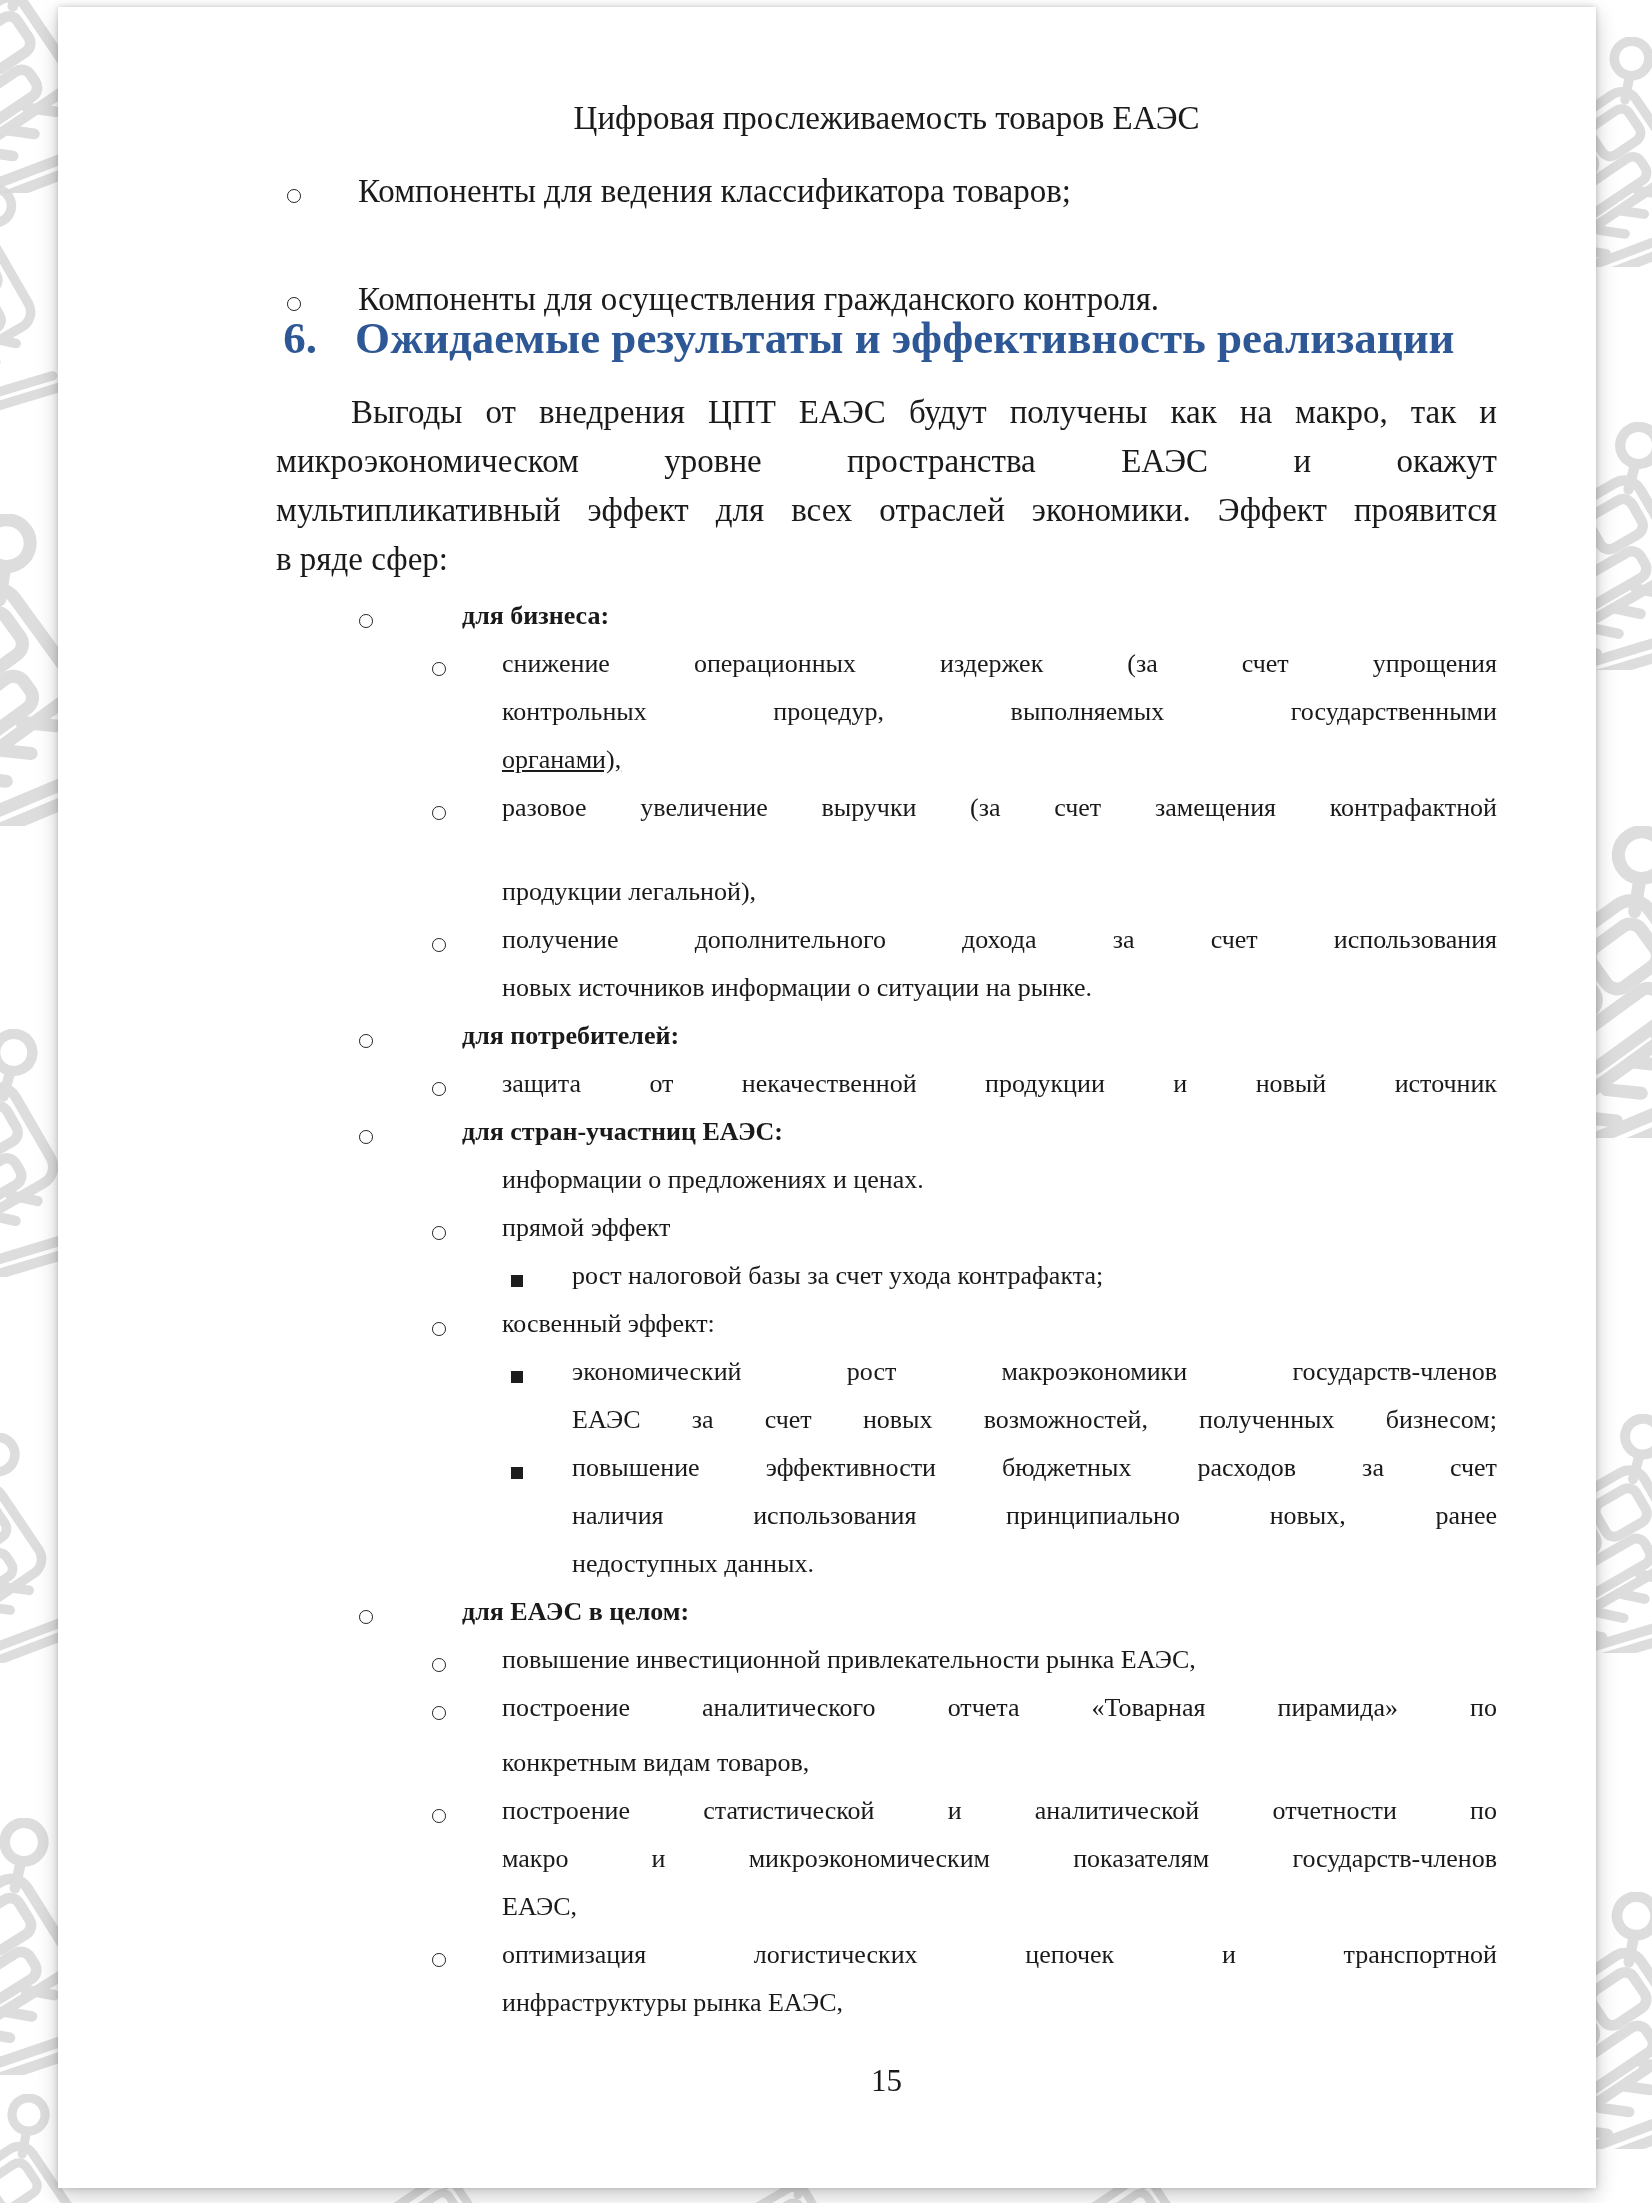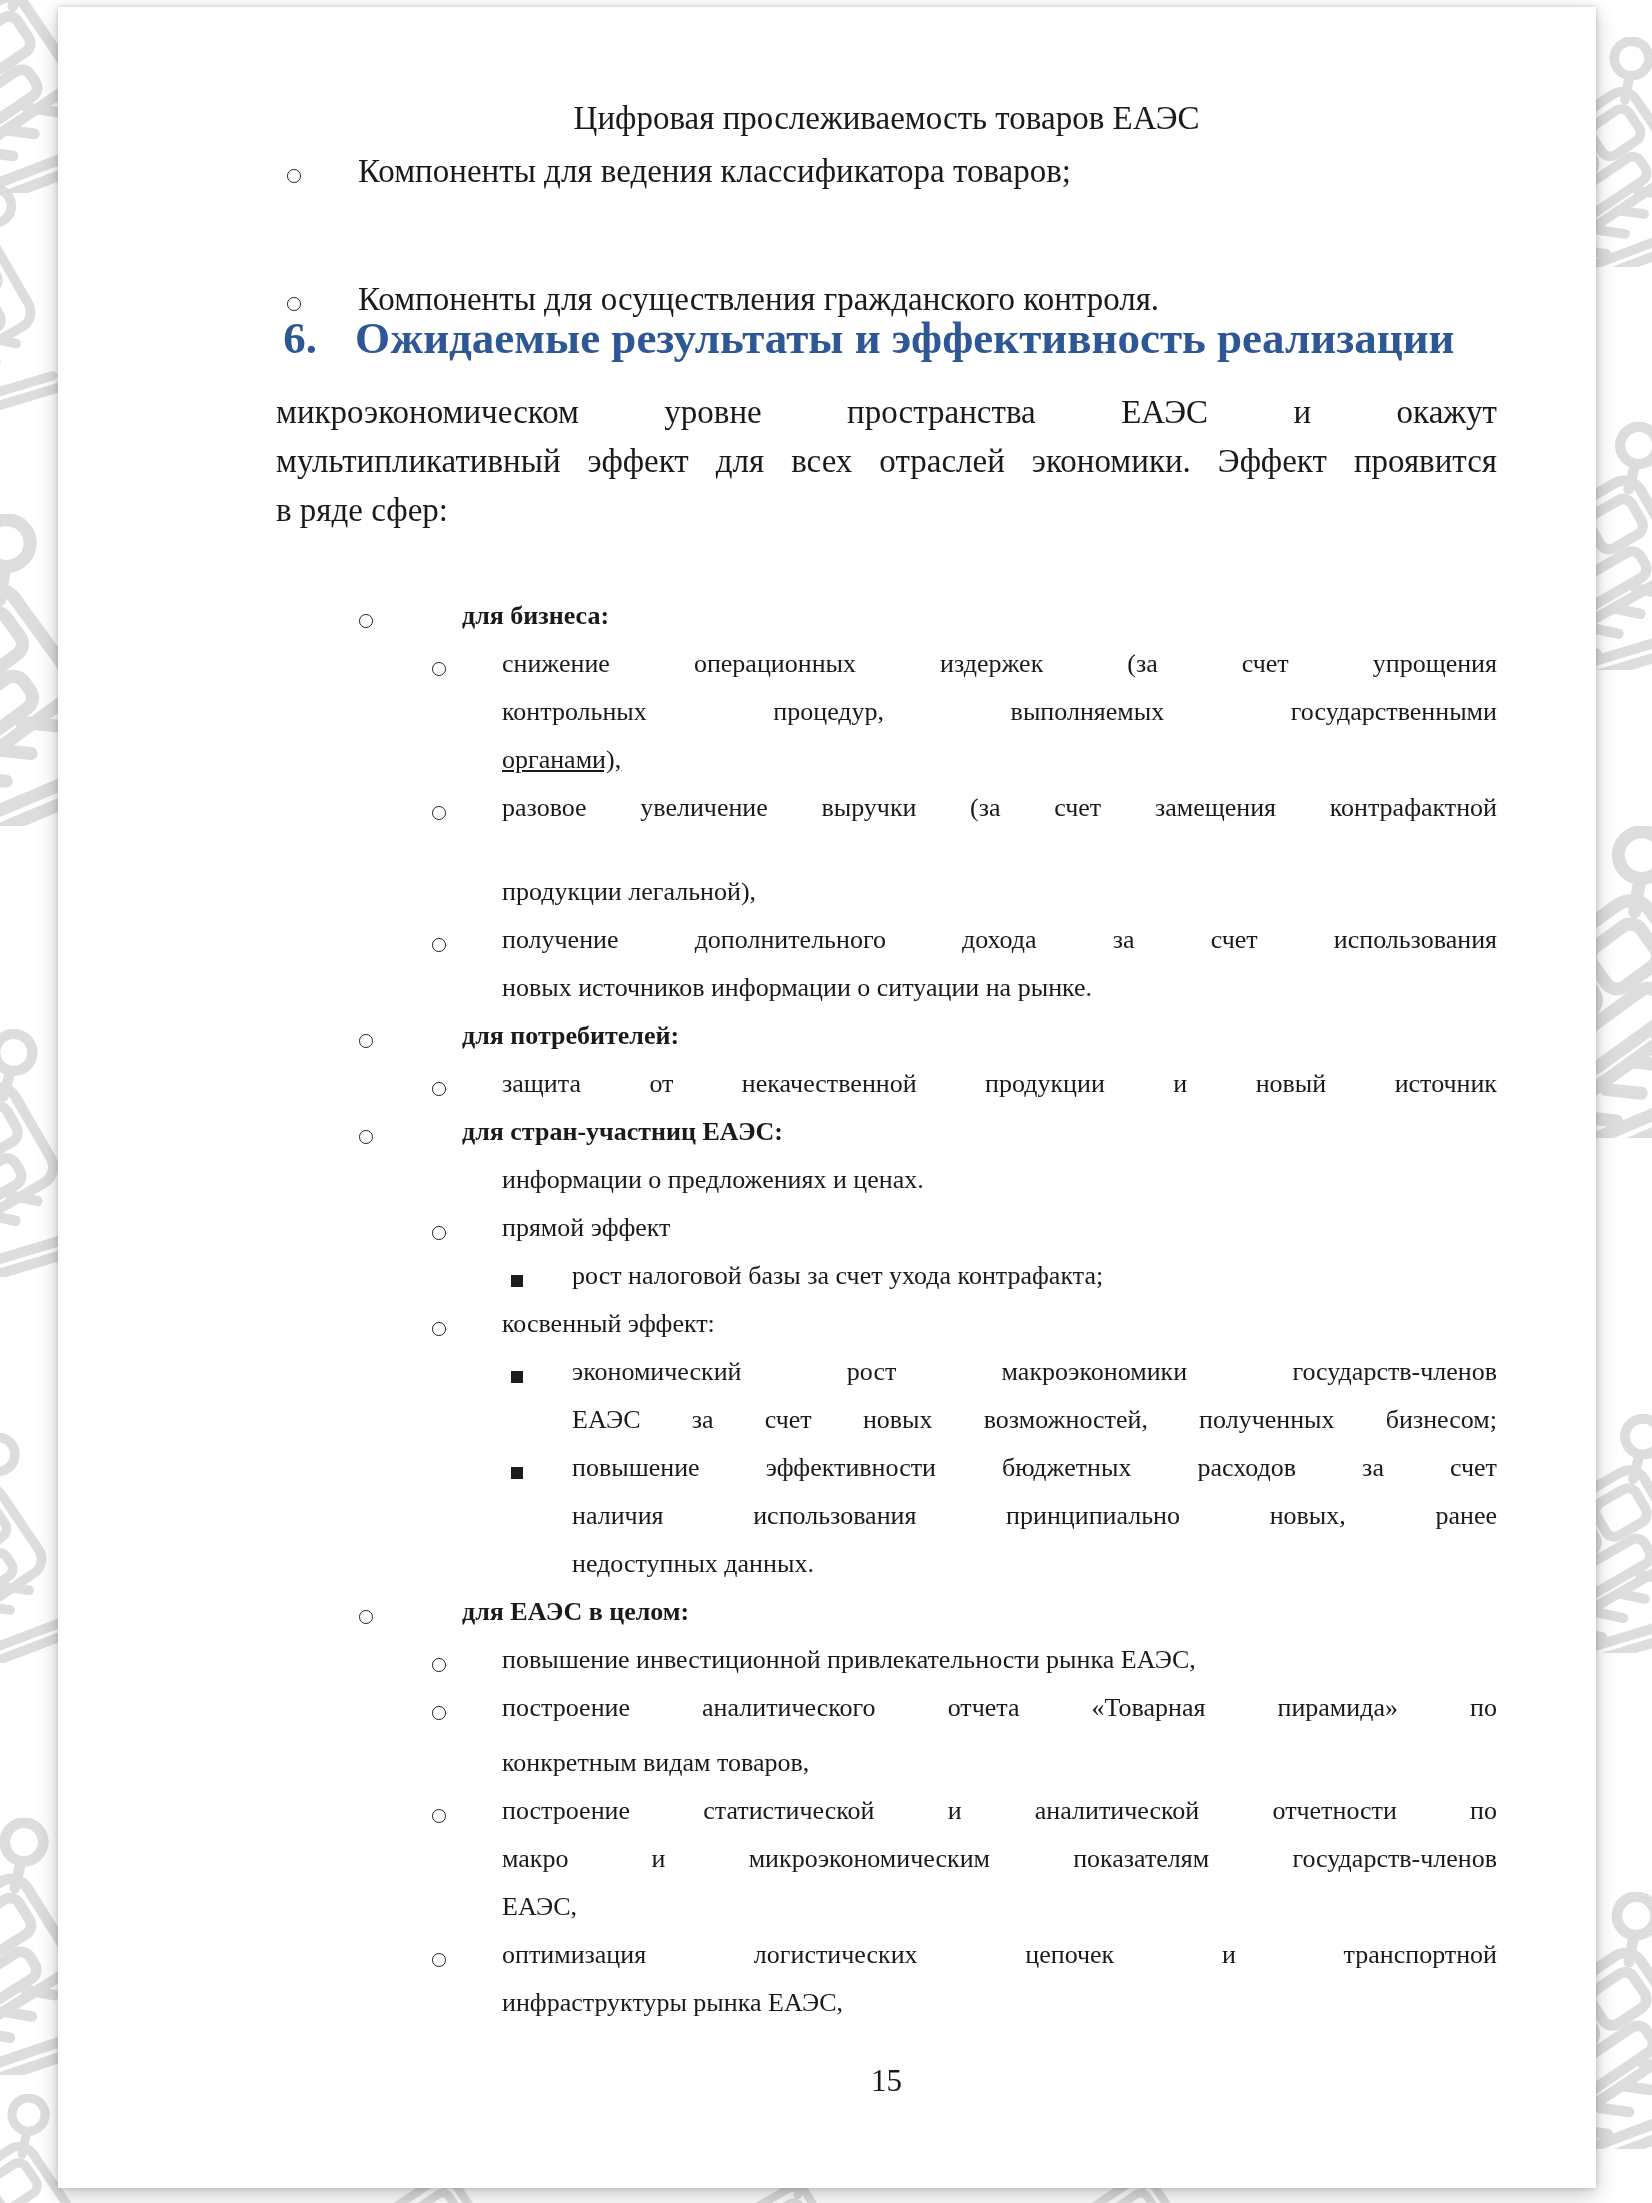--- a/index.html
+++ b/index.html
@@ -107,37 +107,40 @@
       <use href="#truckShape" transform="rotate(-34 60 60)"></use>
     </svg>
 </div>
 
 <div class="page">
   <div class="content">
 
     <div class="abs runhdr">Цифровая прослеживаемость товаров ЕАЭС</div>
 
     <div id="introList">
-        <div class="ln intro-item" style="top: 140px;">
+        <div class="ln intro-item" style="top: 160px;">
           <span class="mk" style="left: 11px;"></span>
           <span class="tx" style="padding-left: 82px;">Компоненты для ведения классификатора товаров;</span>
         </div>
         <div class="ln intro-item" style="top: 220px;">
           <span class="mk" style="left: 11px;"></span>
           <span class="tx" style="padding-left: 82px;">Компоненты для осуществления гражданского контроля.</span>
         </div>
       </div>
 
     <div class="abs h6">
       <span class="num">6.</span>
       <span class="ttl">Ожидаемые результаты и эффективность реализации</span>
     </div>
 
     <div class="abs para" id="paraBlock">
         <div class="pln j">
+          <span class="tx" style="padding-left: 75px;">Выгоды от внедрения ЦПТ ЕАЭС будут получены как на макро, так и</span>
+        </div>
+        <div class="pln j">
           <span class="tx">микроэкономическом уровне пространства ЕАЭС и окажут</span>
         </div>
         <div class="pln j">
           <span class="tx">мультипликативный эффект для всех отраслей экономики. Эффект проявится</span>
         </div>
         <div class="pln">
           <span class="tx">в ряде сфер:</span>
         </div>
       </div>
 

